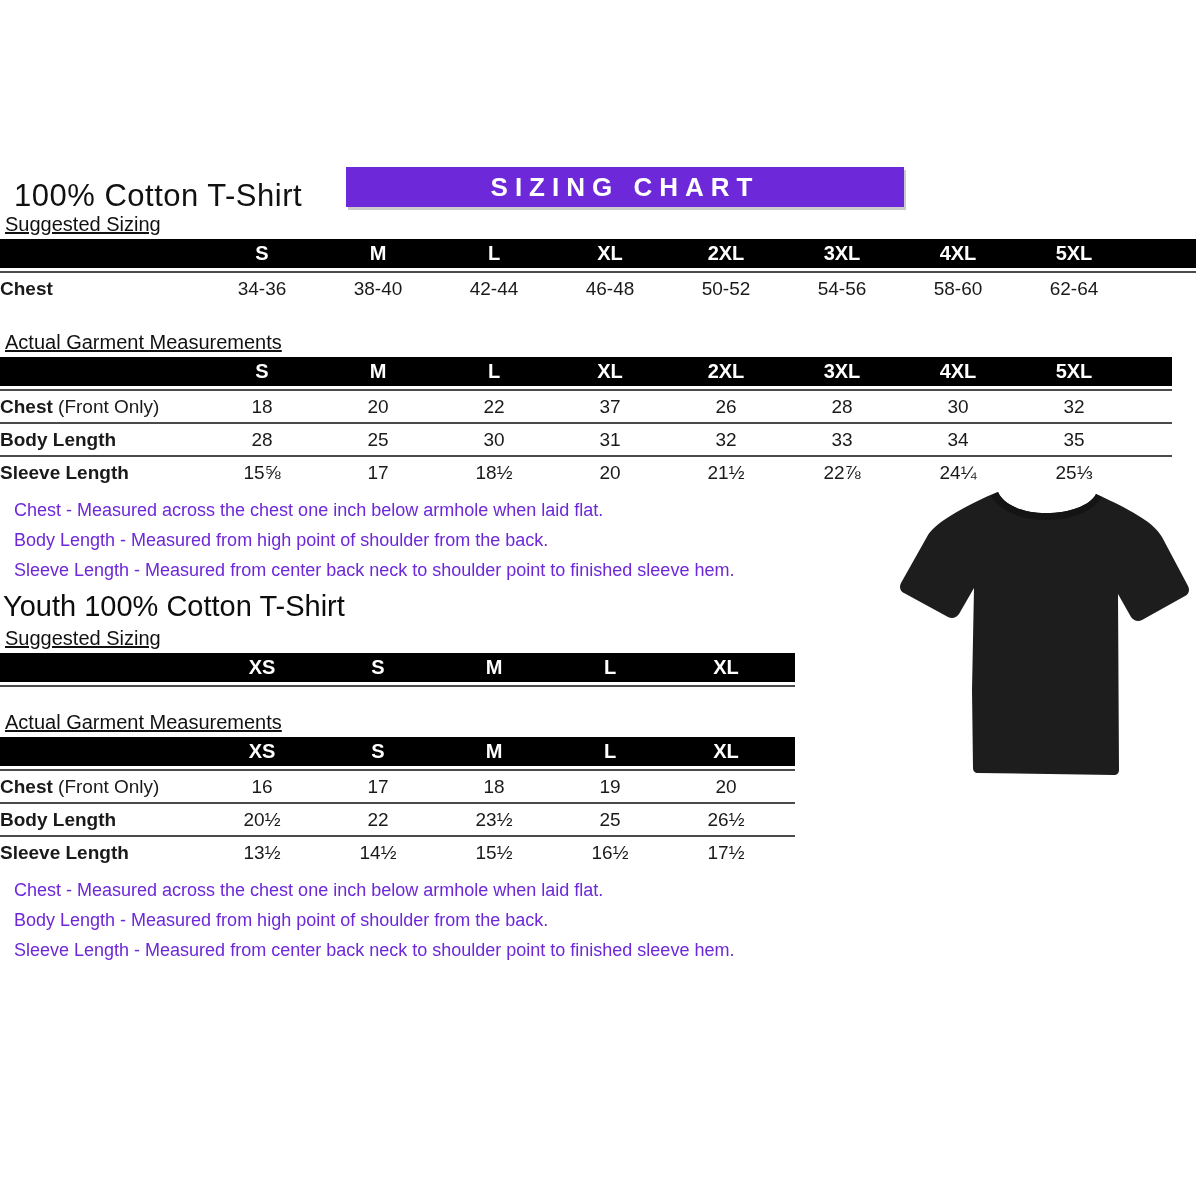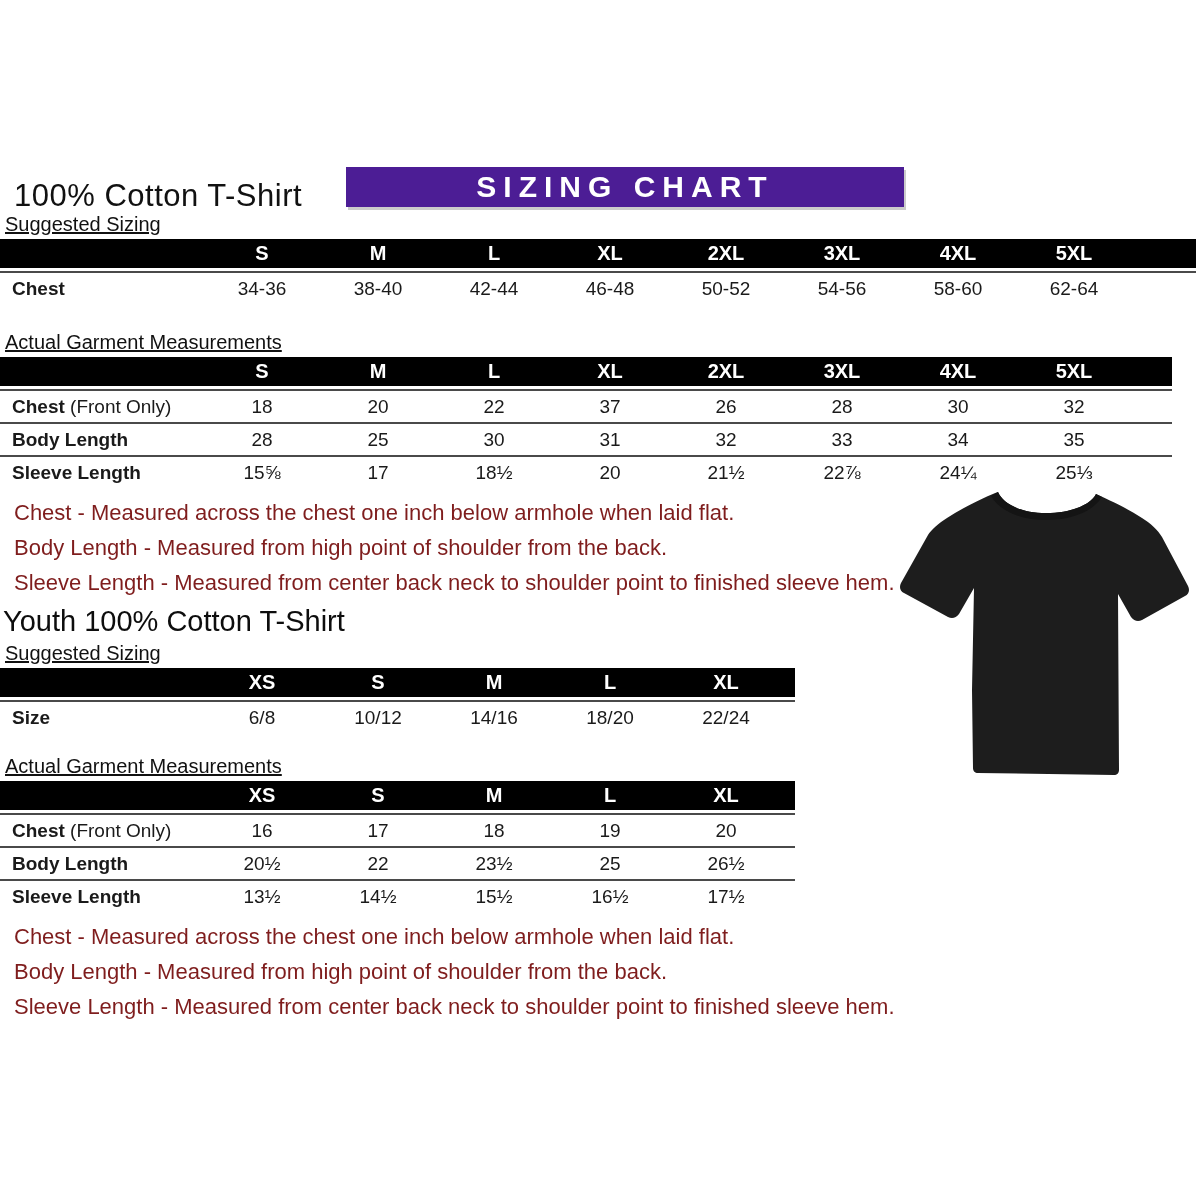--- a/index.html
+++ b/index.html
@@ -8,43 +8,43 @@
     font-family:"Liberation Sans","DejaVu Sans",sans-serif;
     color:#1a1a1a;position:relative;overflow:hidden;
   }
   .content{padding-top:163px;}
 
   
   .head-row{position:relative;height:48px;}
   .page-title{position:absolute;left:1px;top:2px;margin:13px;font-size:31px;font-weight:400;letter-spacing:.5px;color:#111;}
   .banner{
     position:absolute;left:346px;top:4px;width:558px;height:40px;
-    background:#4c1d95;color:#fff;text-align:center;line-height:40px;
-    font-size:30px;font-weight:700;letter-spacing:7px;
+    background:#6d28d9;color:#fff;text-align:center;line-height:40px;
+    font-size:26px;font-weight:700;letter-spacing:7px;
     box-shadow:2px 3px 0 rgba(140,140,140,.45);
   }
 
   .section-label{font-size:20px;margin:2px 0 3px 5px;color:#111;text-decoration:underline;}
 
   
   .sztable{margin-bottom:0;}
   .w-adult1{width:1196px;}
   .w-adult2{width:1172px;}
   .w-youth{width:795px;}
   .thead{display:flex;align-items:center;background:#000;color:#fff;height:29px;font-weight:700;font-size:20px;}
   .trow{display:flex;align-items:center;height:29px;font-size:19px;}
-  .lcol{width:204px;padding-left:12px;box-sizing:border-box;text-align:left;white-space:nowrap;}
+  .lcol{width:204px;padding-left:0;box-sizing:border-box;text-align:left;white-space:nowrap;}
   .dcol{width:116px;text-align:center;}
   .fill{flex:1;}
   .b{font-weight:700;}
   .rule{height:2px;background:#4a4a4a;margin-top:1px;margin-bottom:1px;}
   .rule.after-head{margin-top:3px;}
 
   .notes{margin-top:13px;margin-bottom:4px;}
-  .note-line{font-size:22px;margin:0 0 9px 14px;color:#7f1d1d;}
+  .note-line{font-size:18px;margin:0 0 9px 14px;color:#6d28d9;}
 
   .youth-title{margin:7px 0 4px 3px;font-size:29px;font-weight:400;color:#0d0d0d;}
 
   .gap-a{height:26px;}
   .gap-b{height:21px;}
 
   
   .tshirt{position:absolute;left:895px;top:478px;width:300px;height:330px;}
 </style>
 </head>
@@ -159,29 +159,20 @@
     <div class="thead">
       <div class="lcol"></div>
       <div class="dcol">XS</div>
       <div class="dcol">S</div>
       <div class="dcol">M</div>
       <div class="dcol">L</div>
       <div class="dcol">XL</div>
       <div class="fill"></div>
     </div>
     <div class="rule after-head"></div>
-    <div class="trow">
-      <div class="lcol b">Size</div>
-      <div class="dcol">6/8</div>
-      <div class="dcol">10/12</div>
-      <div class="dcol">14/16</div>
-      <div class="dcol">18/20</div>
-      <div class="dcol">22/24</div>
-      <div class="fill"></div>
-    </div>
   </div>
 
   <div class="gap-b"></div>
 
   <div class="section-label">Actual Garment Measurements</div>
 
   <div class="sztable w-youth">
     <div class="thead">
       <div class="lcol"></div>
       <div class="dcol">XS</div>

